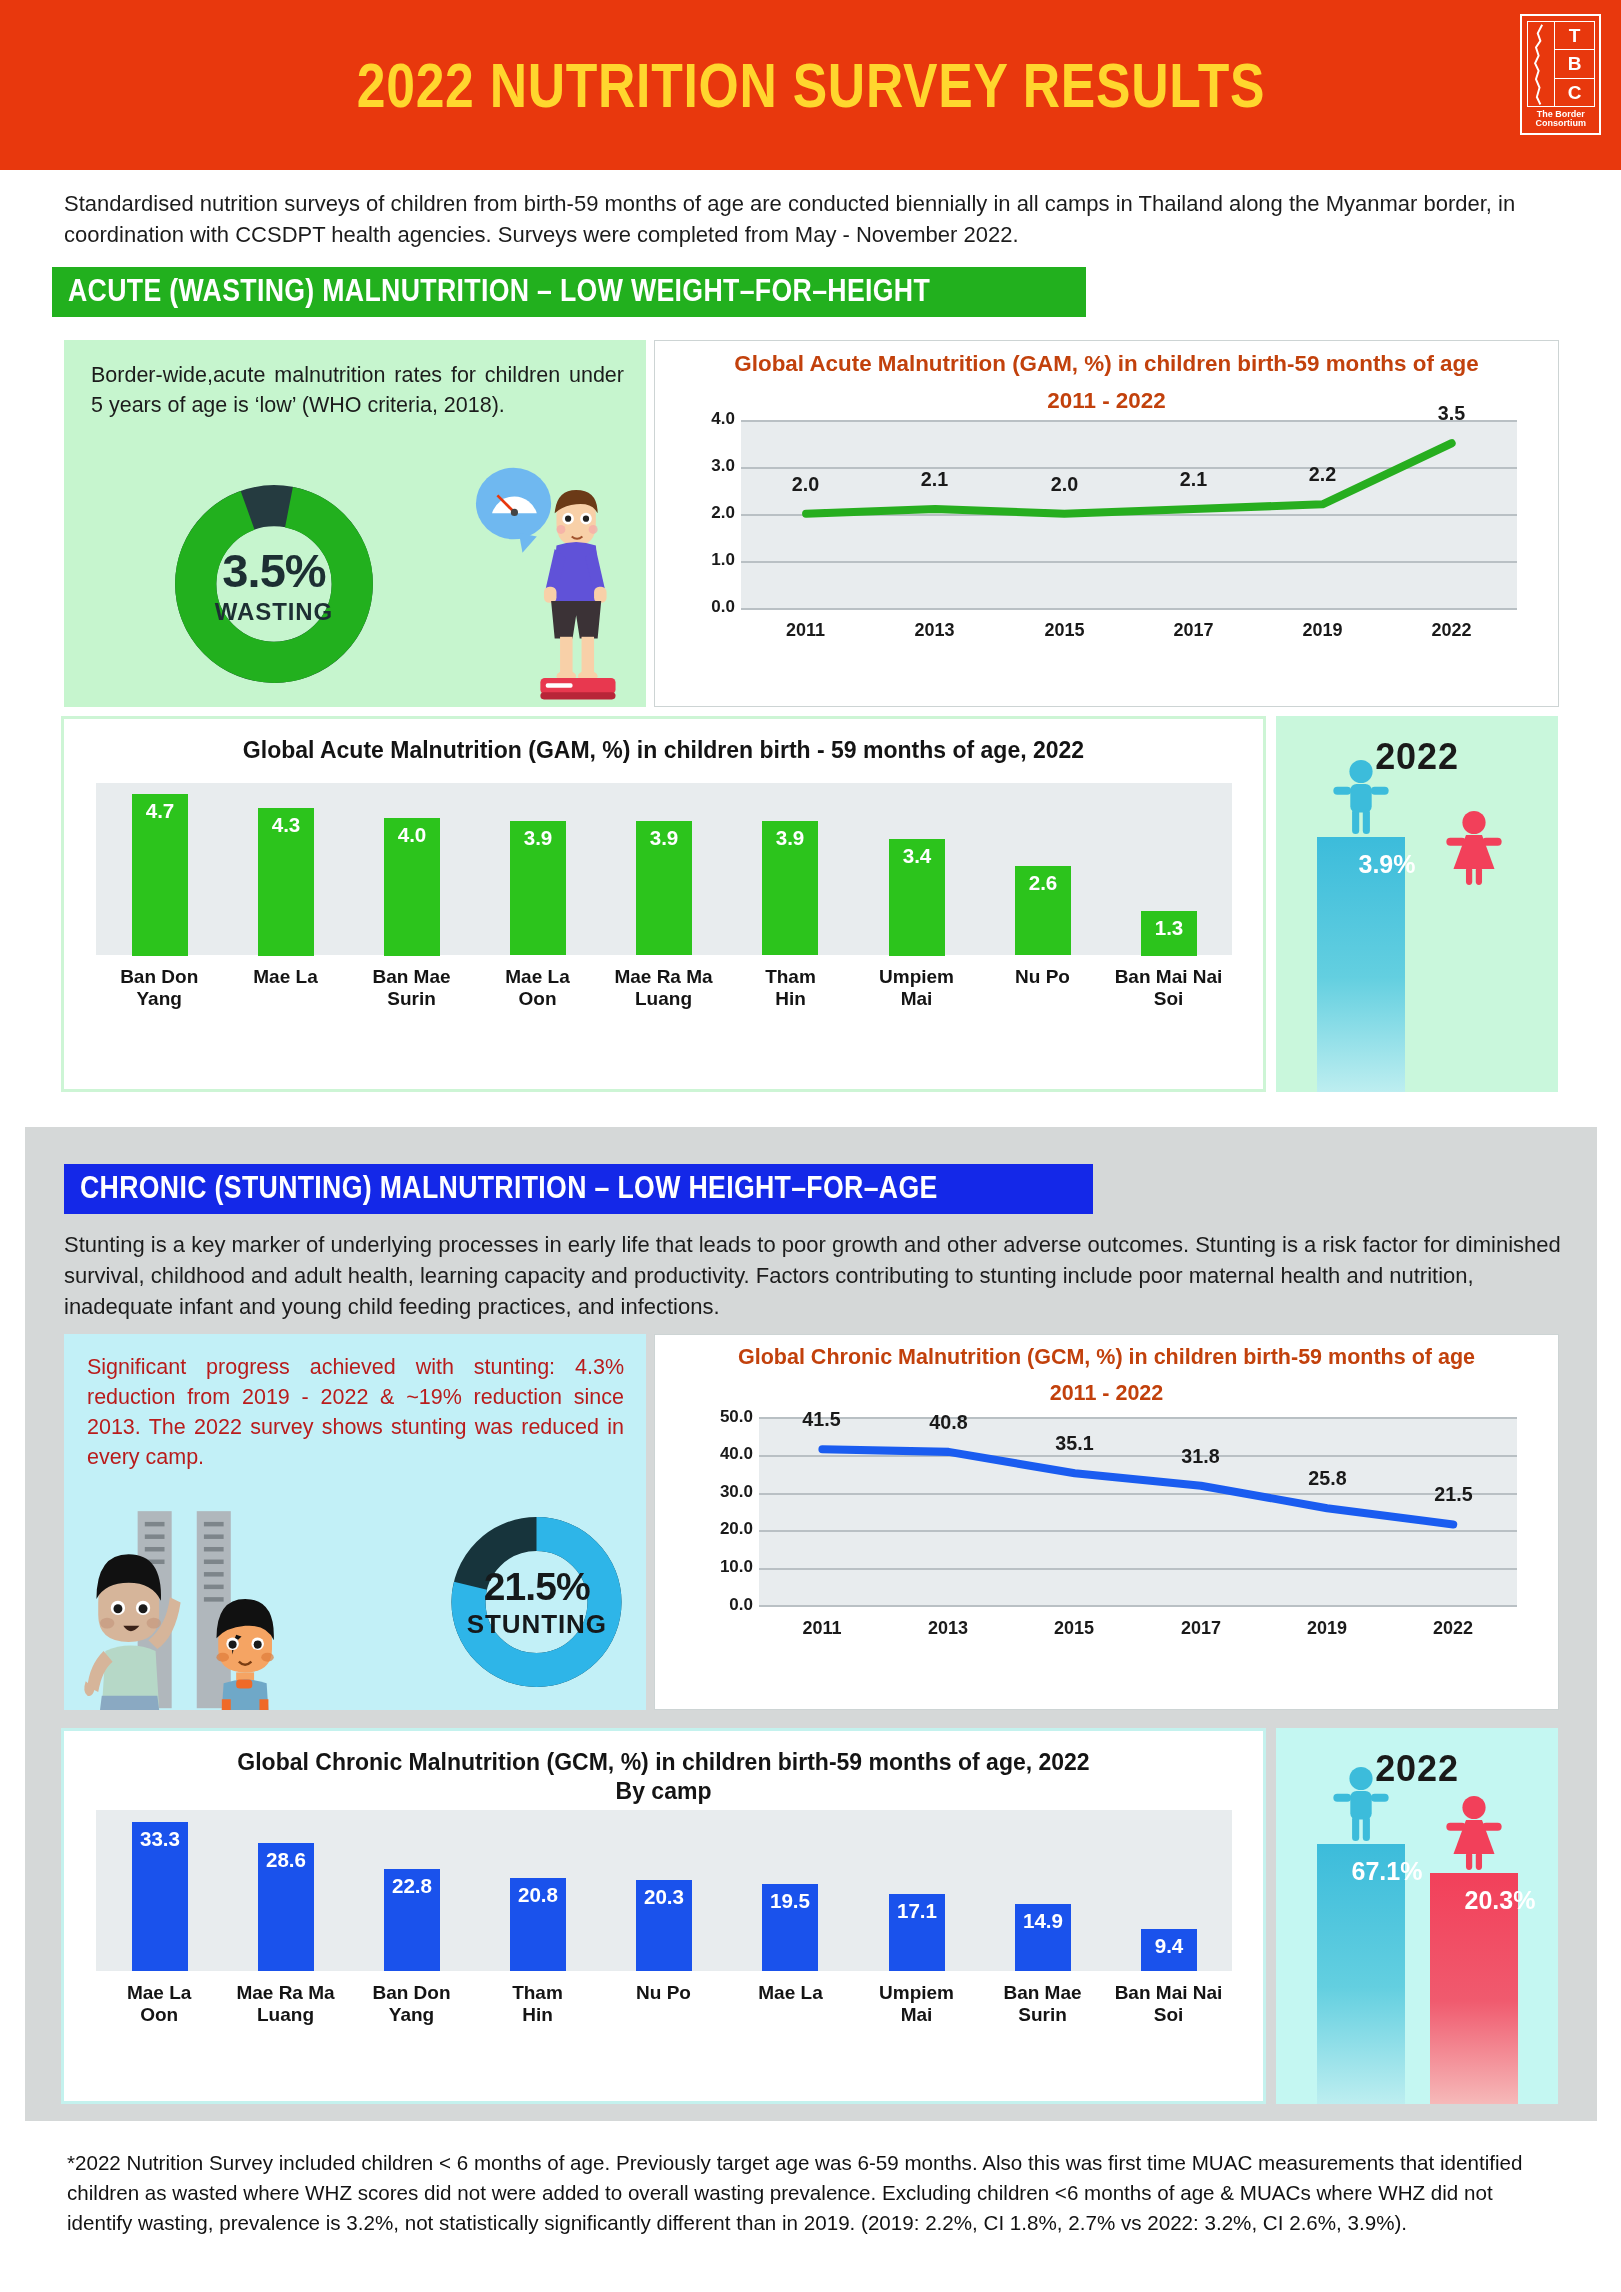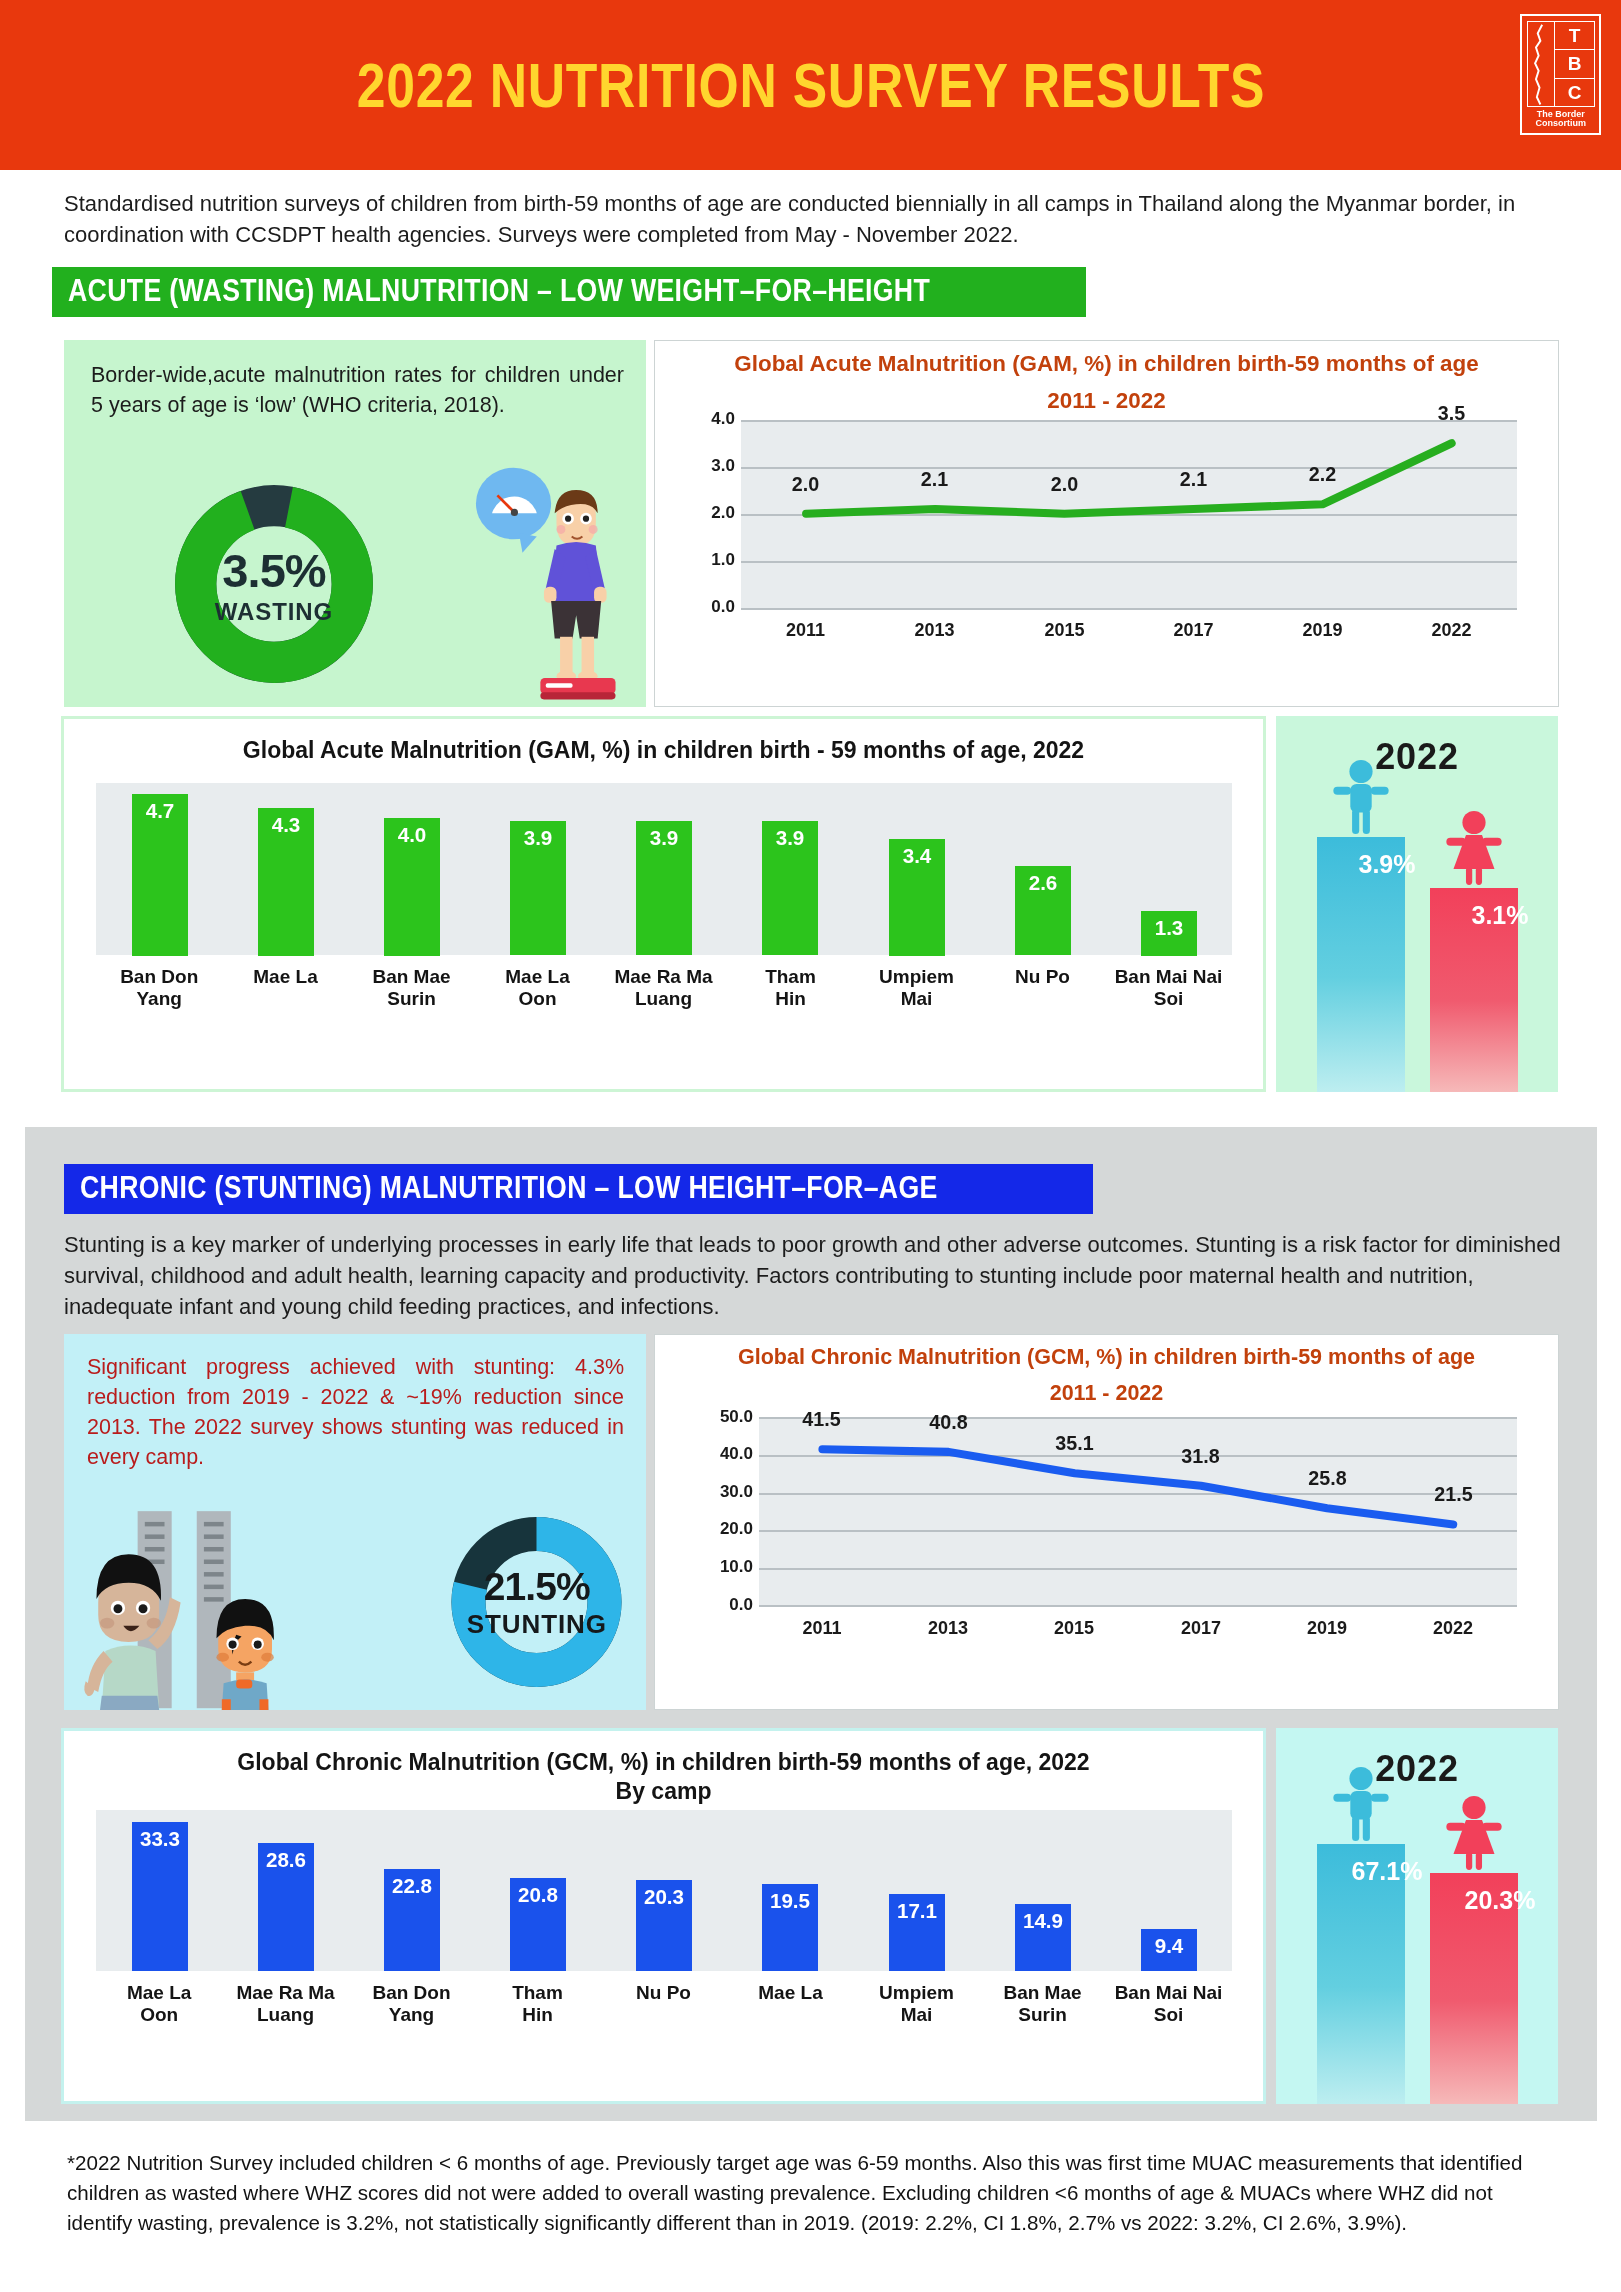--- a/index.html
+++ b/index.html
@@ -322,23 +322,20 @@
   </div>
   <div class="figicon" style="left:52px;bottom:255px;">
     <svg width="66" height="75" viewBox="0 0 74 84">
       <circle cx="37" cy="14" r="13" fill="#3cbcdb"></circle>
       <rect x="25" y="28" width="24" height="32" rx="7" fill="#3cbcdb"></rect>
       <rect x="6" y="31" width="20" height="9" rx="4.5" fill="#3cbcdb"></rect>
       <rect x="48" y="31" width="20" height="9" rx="4.5" fill="#3cbcdb"></rect>
       <rect x="27" y="56" width="8" height="28" rx="4" fill="#3cbcdb"></rect>
       <rect x="39" y="56" width="8" height="28" rx="4" fill="#3cbcdb"></rect>
     </svg>
-  </div>
-  <div class="gbar gbar-female" style="height:204px;">
-    <div class="gbar-val">3.1%</div>
   </div>
   <div class="figicon" style="left:165px;bottom:204px;">
     <svg width="66" height="75" viewBox="0 0 74 84">
       <circle cx="37" cy="14" r="13" fill="#f2405a"></circle>
       <path d="M28 28 h18 l14 38 h-46 Z" fill="#f2405a"></path>
       <rect x="6" y="31" width="22" height="9" rx="4.5" fill="#f2405a"></rect>
       <rect x="46" y="31" width="22" height="9" rx="4.5" fill="#f2405a"></rect>
       <rect x="28" y="64" width="7" height="20" rx="3.5" fill="#f2405a"></rect>
       <rect x="39" y="64" width="7" height="20" rx="3.5" fill="#f2405a"></rect>
     </svg>

